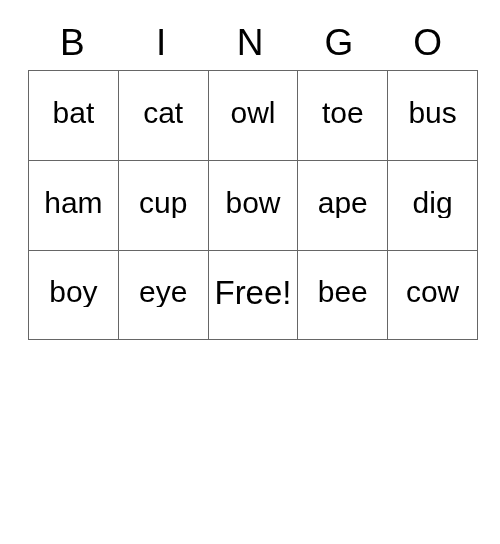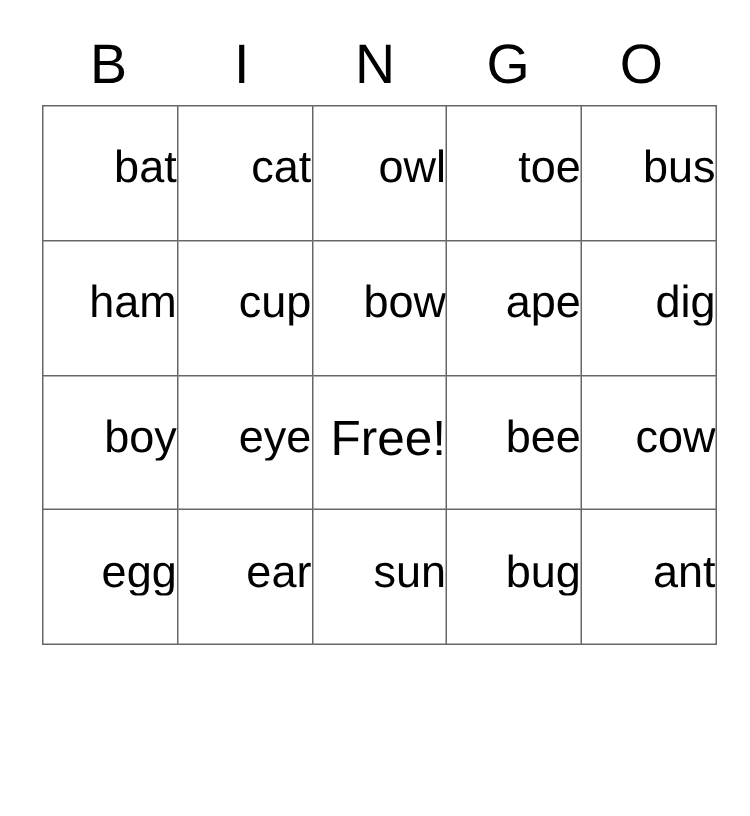--- a/index.html
+++ b/index.html
@@ -43,21 +43,21 @@
   
   .grid {
     width: 444px;
     border-collapse: collapse;
     table-layout: fixed;
   }
   .grid td {
     width: 88.8px;
     height: 88.8px;
     border: 1px solid #666666;
-    text-align: right;
+    text-align: center;
     vertical-align: middle;
     padding: 0;
     font-size: 30px;
     font-weight: 400;
     color: #000000;
     line-height: 1;
     white-space: nowrap;
   }
   .grid td .cell-text {
     display: inline-block;
@@ -97,23 +97,16 @@
         <td><span class="cell-text">ape</span></td>
         <td><span class="cell-text">dig</span></td>
       </tr>
       <tr>
         <td><span class="cell-text">boy</span></td>
         <td><span class="cell-text">eye</span></td>
         <td class="free"><span class="cell-text">Free!</span></td>
         <td><span class="cell-text">bee</span></td>
         <td><span class="cell-text">cow</span></td>
       </tr>
-      <tr>
-        <td><span class="cell-text">egg</span></td>
-        <td><span class="cell-text">ear</span></td>
-        <td><span class="cell-text">sun</span></td>
-        <td><span class="cell-text">bug</span></td>
-        <td><span class="cell-text">ant</span></td>
-      </tr>
     </tbody>
   </table>
 
 </div>
 
 </body></html>

